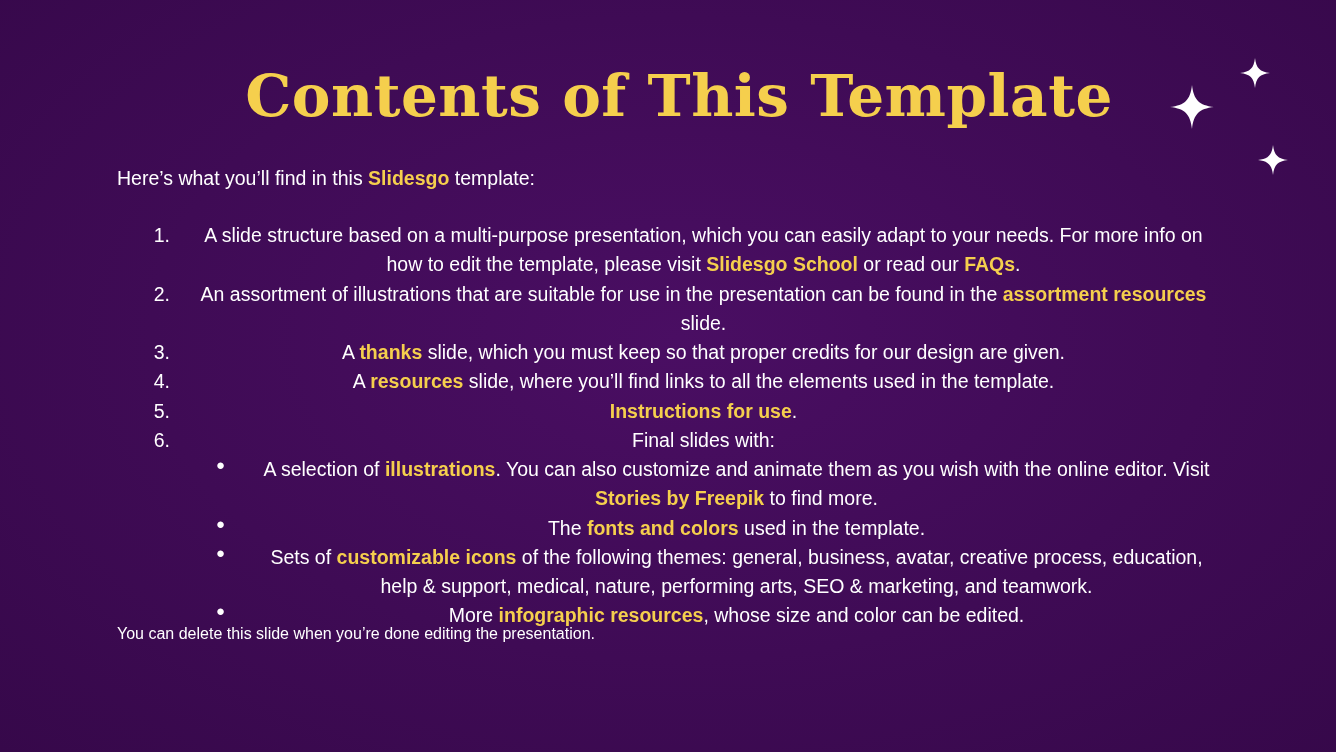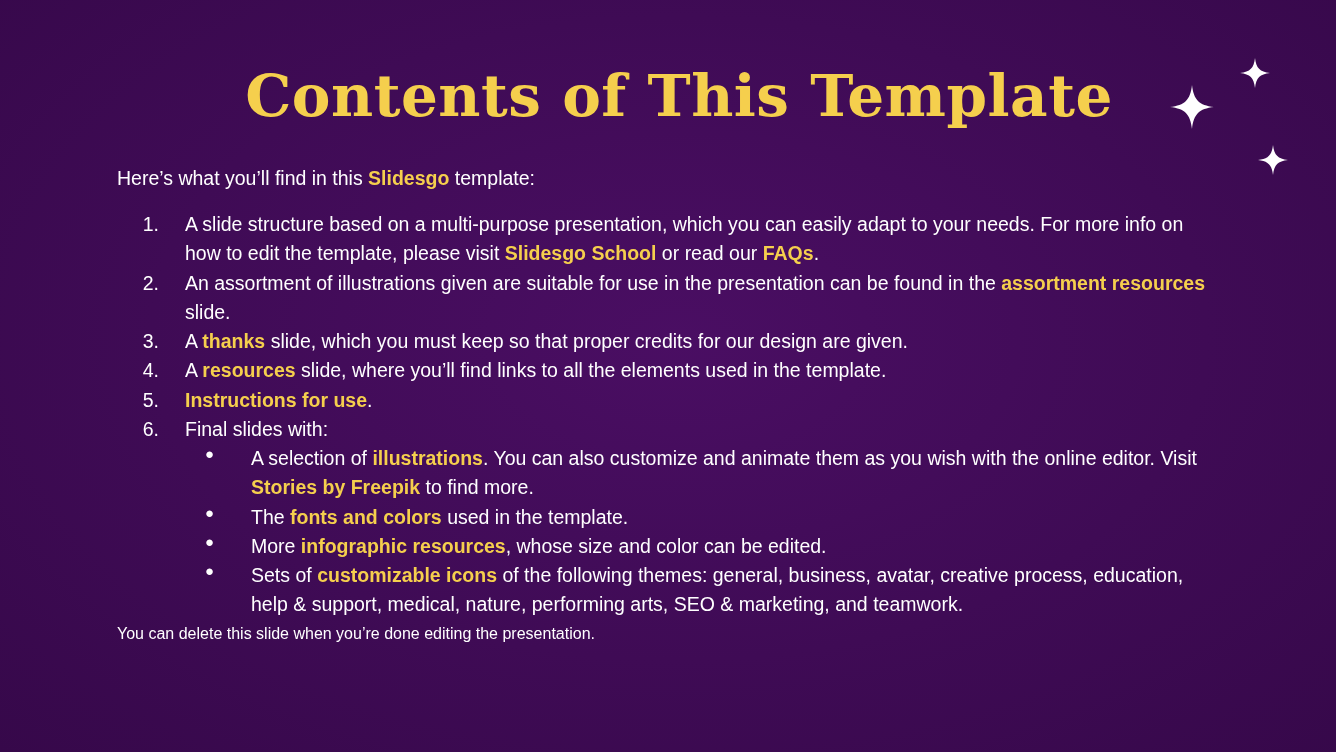--- a/index.html
+++ b/index.html
@@ -59,24 +59,25 @@
   .content {
     position: absolute;
     left: 117px;
     top: 210px;
     width: 1105px;
     color: #ffffff;
     font-size: 19.5px;
     line-height: 1.5;
   }
   ol.main-list {
-    margin: 0;
+    margin: 11px;
     padding: 0;
     list-style: none;
     counter-reset: item;
+    text-align: center;
   }
   ol.main-list > li {
     position: relative;
     padding-left: 68px;
     margin-bottom: 0px;
     counter-increment: item;
   }
   ol.main-list > li::before {
     content: counter(item) ".";
     position: absolute;
@@ -132,28 +133,28 @@
       </svg>
   </div>
 
   <div class="intro">
     <span>Here’s what you’ll find in this </span><span class="hl">Slidesgo</span><span> template:</span>
   </div>
 
   <div class="content">
     <ol class="main-list" id="main-list">
         <li><span><span>A slide structure based on a multi-purpose presentation, which you can easily adapt to your needs. For more info on how to edit the template, please visit </span><span class="hl">Slidesgo School</span><span> or read our </span><span class="hl">FAQs</span><span>.</span></span></li>
-        <li><span><span>An assortment of illustrations given are suitable for use in the presentation can be found in the </span><span class="hl">assortment resources</span><span> slide.</span></span></li>
+        <li><span><span>An assortment of illustrations that are suitable for use in the presentation can be found in the </span><span class="hl">assortment resources</span><span> slide.</span></span></li>
         <li><span><span>A </span><span class="hl">thanks</span><span> slide, which you must keep so that proper credits for our design are given.</span></span></li>
         <li><span><span>A </span><span class="hl">resources</span><span> slide, where you’ll find links to all the elements used in the template.</span></span></li>
         <li><span><span class="hl">Instructions for use</span><span>.</span></span></li>
         <li><span><span>Final slides with:</span></span><ul class="sub-list">
             <li><span>A selection of </span><span class="hl">illustrations</span><span>. You can also customize and animate them as you wish with the online editor. Visit </span><span class="hl">Stories by Freepik</span><span> to find more.</span></li>
             <li><span>The </span><span class="hl">fonts and colors</span><span> used in the template.</span></li>
+            <li><span>Sets of </span><span class="hl">customizable icons</span><span> of the following themes: general, business, avatar, creative process, education, help &amp; support, medical, nature, performing arts, SEO &amp; marketing, and teamwork.</span></li>
             <li><span>More </span><span class="hl">infographic resources</span><span>, whose size and color can be edited.</span></li>
-            <li><span>Sets of </span><span class="hl">customizable icons</span><span> of the following themes: general, business, avatar, creative process, education, help &amp; support, medical, nature, performing arts, SEO &amp; marketing, and teamwork.</span></li>
           </ul></li>
       </ol>
   </div>
 
   <div class="outro">You can delete this slide when you’re done editing the presentation.</div>
 
 </div>
 
 </body></html>

